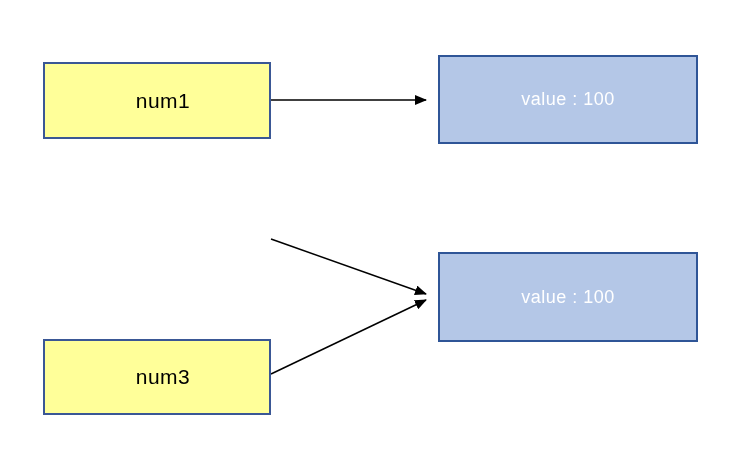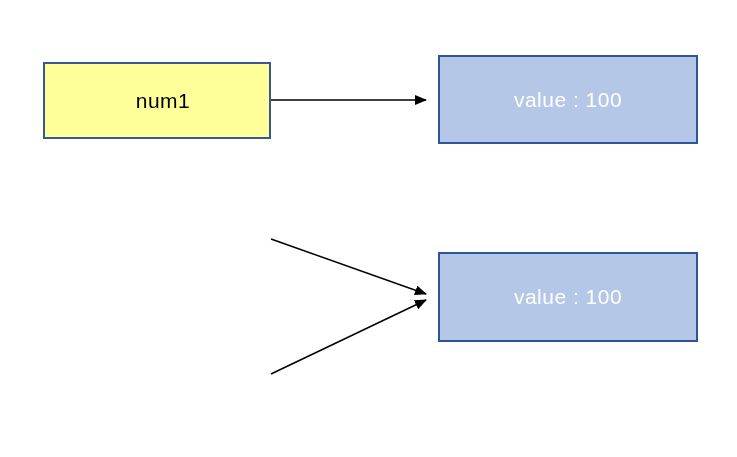--- a/index.html
+++ b/index.html
@@ -38,21 +38,21 @@
     font-size: 21px;
     letter-spacing: 0.5px;
     padding-left: 12px;
   }
   .obj-box {
     width: 260px;
     height: 90px;
     background: var(--object_fill, #b4c7e7);
     border: 2px solid var(--object_border, #2f5597);
     color: var(--object_text, #ffffff);
-    font-size: 21px;
+    font-size: 18px;
     letter-spacing: 0.5px;
   }
   .var-box--num1 { left: 43px; top: 62px; }
   .var-box--num2 { left: 43px; top: 204px; height: 76px; }
   .var-box--num3 { left: 43px; top: 339px; height: 76px; }
   .obj-box--first  { left: 438px; top: 55px; height: 89px; }
   .obj-box--second { left: 438px; top: 252px; }
 </style>
 </head>
 <body>
@@ -68,20 +68,23 @@
     <line x1="271" y1="100" x2="426" y2="100" stroke="#000000" stroke-width="1.5" marker-end="url(#arrowhead)"></line>
     <line x1="271" y1="239" x2="426" y2="294" stroke="#000000" stroke-width="1.5" marker-end="url(#arrowhead)"></line>
     <line x1="271" y1="374" x2="426" y2="300" stroke="#000000" stroke-width="1.5" marker-end="url(#arrowhead)"></line>
   </svg>
 
   <div class="box var-box var-box--num1">
     <span>num1</span>
   </div>
 
 
+  <div class="box var-box var-box--num3">
+    <span>num3</span>
+  </div>
 
   <div class="box obj-box obj-box--first">
     <span>value : 100</span>
   </div>
 
   <div class="box obj-box obj-box--second">
     <span>value : 100</span>
   </div>
 
 </div>

